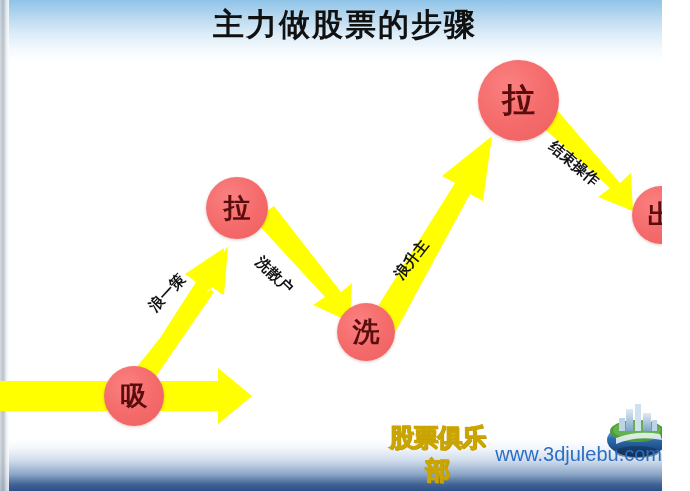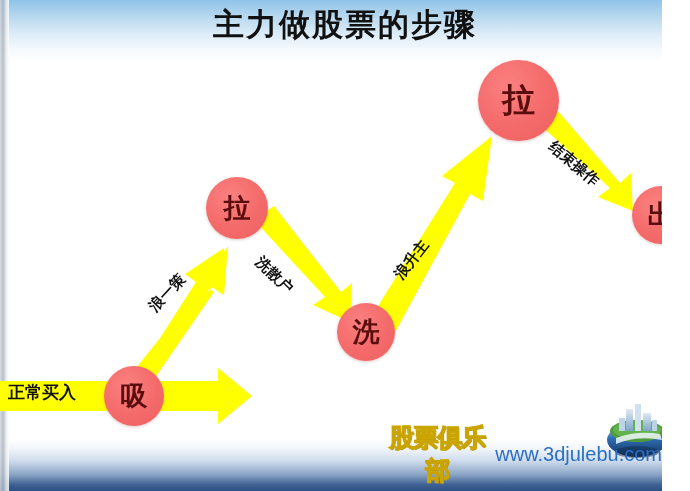--- a/index.html
+++ b/index.html
@@ -111,21 +111,20 @@
 
     <polygon points="539,124 557,110 620,183 631,173 633,211 598,197 610,188" fill="#ffff00"></polygon>
   </svg>
 
   <div class="node" id="node-xi">吸</div>
   <div class="node" id="node-la1">拉</div>
   <div class="node" id="node-xi2">洗</div>
   <div class="node" id="node-la2">拉</div>
   <div class="node" id="node-chu">出</div>
 
-  <div class="alabel" id="lbl-buy">正常买入</div>
   <div class="alabel" id="lbl-pull1">浪一策</div>
   <div class="alabel" id="lbl-wash">洗散户</div>
   <div class="alabel" id="lbl-pull2">浪升主</div>
   <div class="alabel" id="lbl-end">结束操作</div>
 
   <svg id="logo" viewBox="0 0 66 56" xmlns="http://www.w3.org/2000/svg">
     <defs>
       <linearGradient id="gl" x1="0" y1="0" x2="0" y2="1">
         <stop offset="0%" stop-color="#bcd9ee"></stop>
         <stop offset="45%" stop-color="#2d6fb5"></stop>

